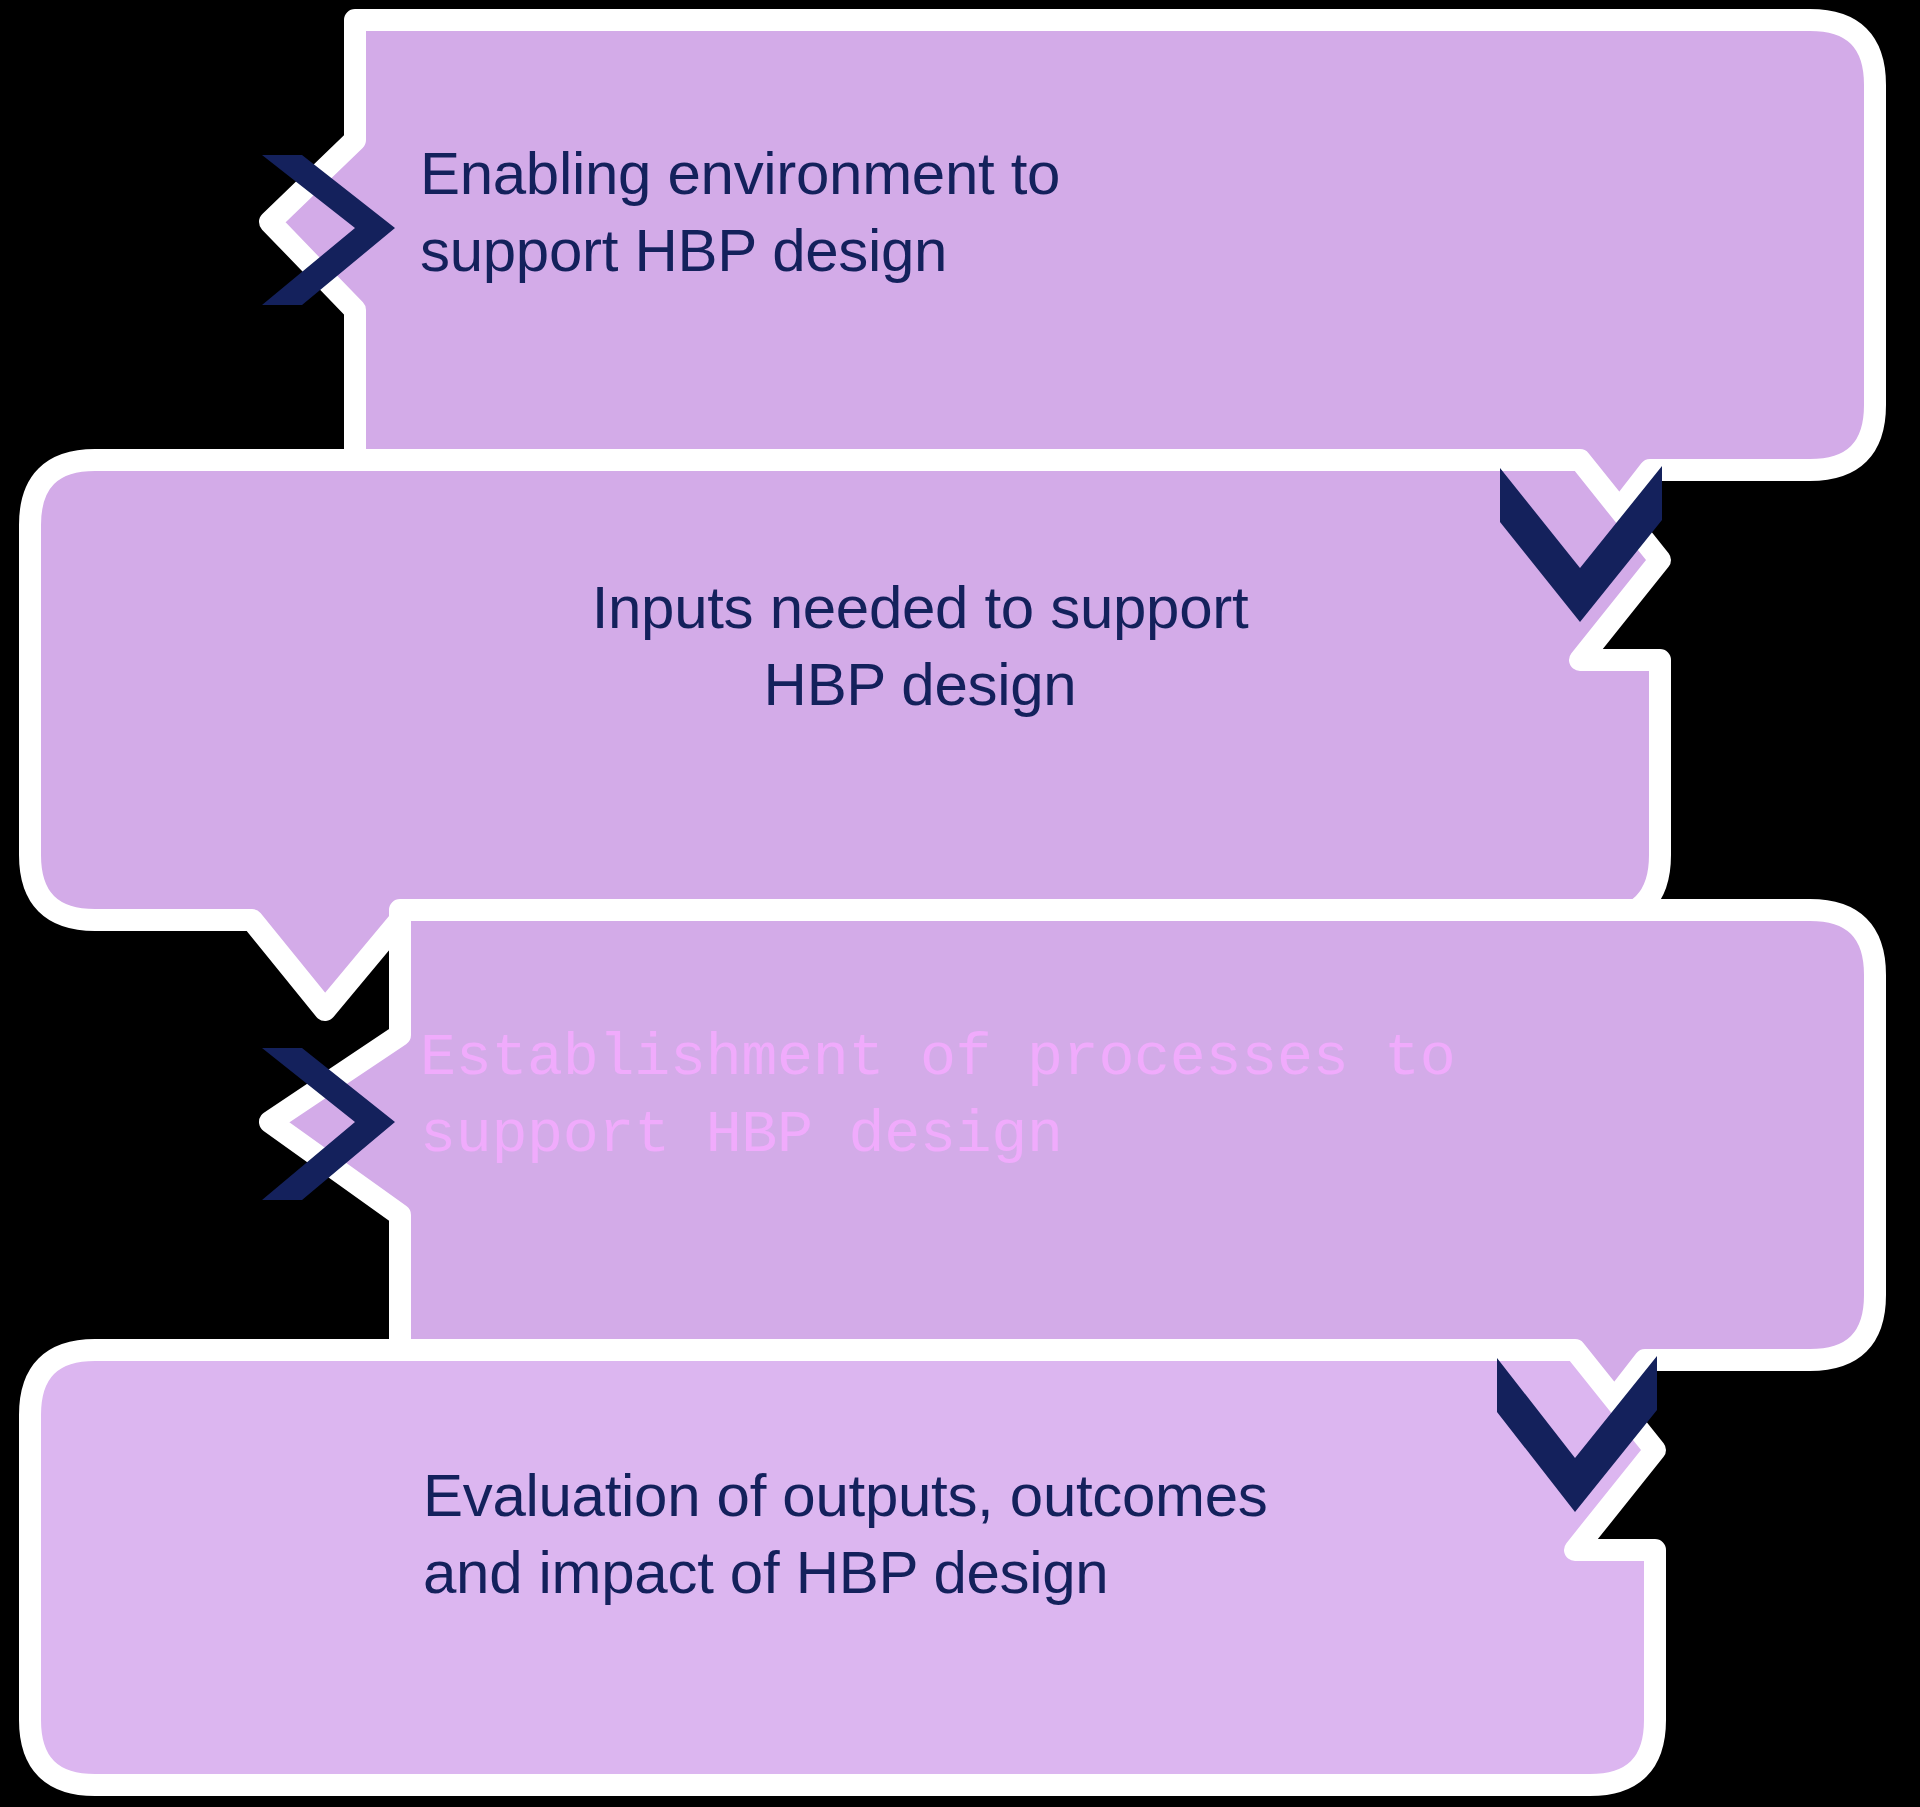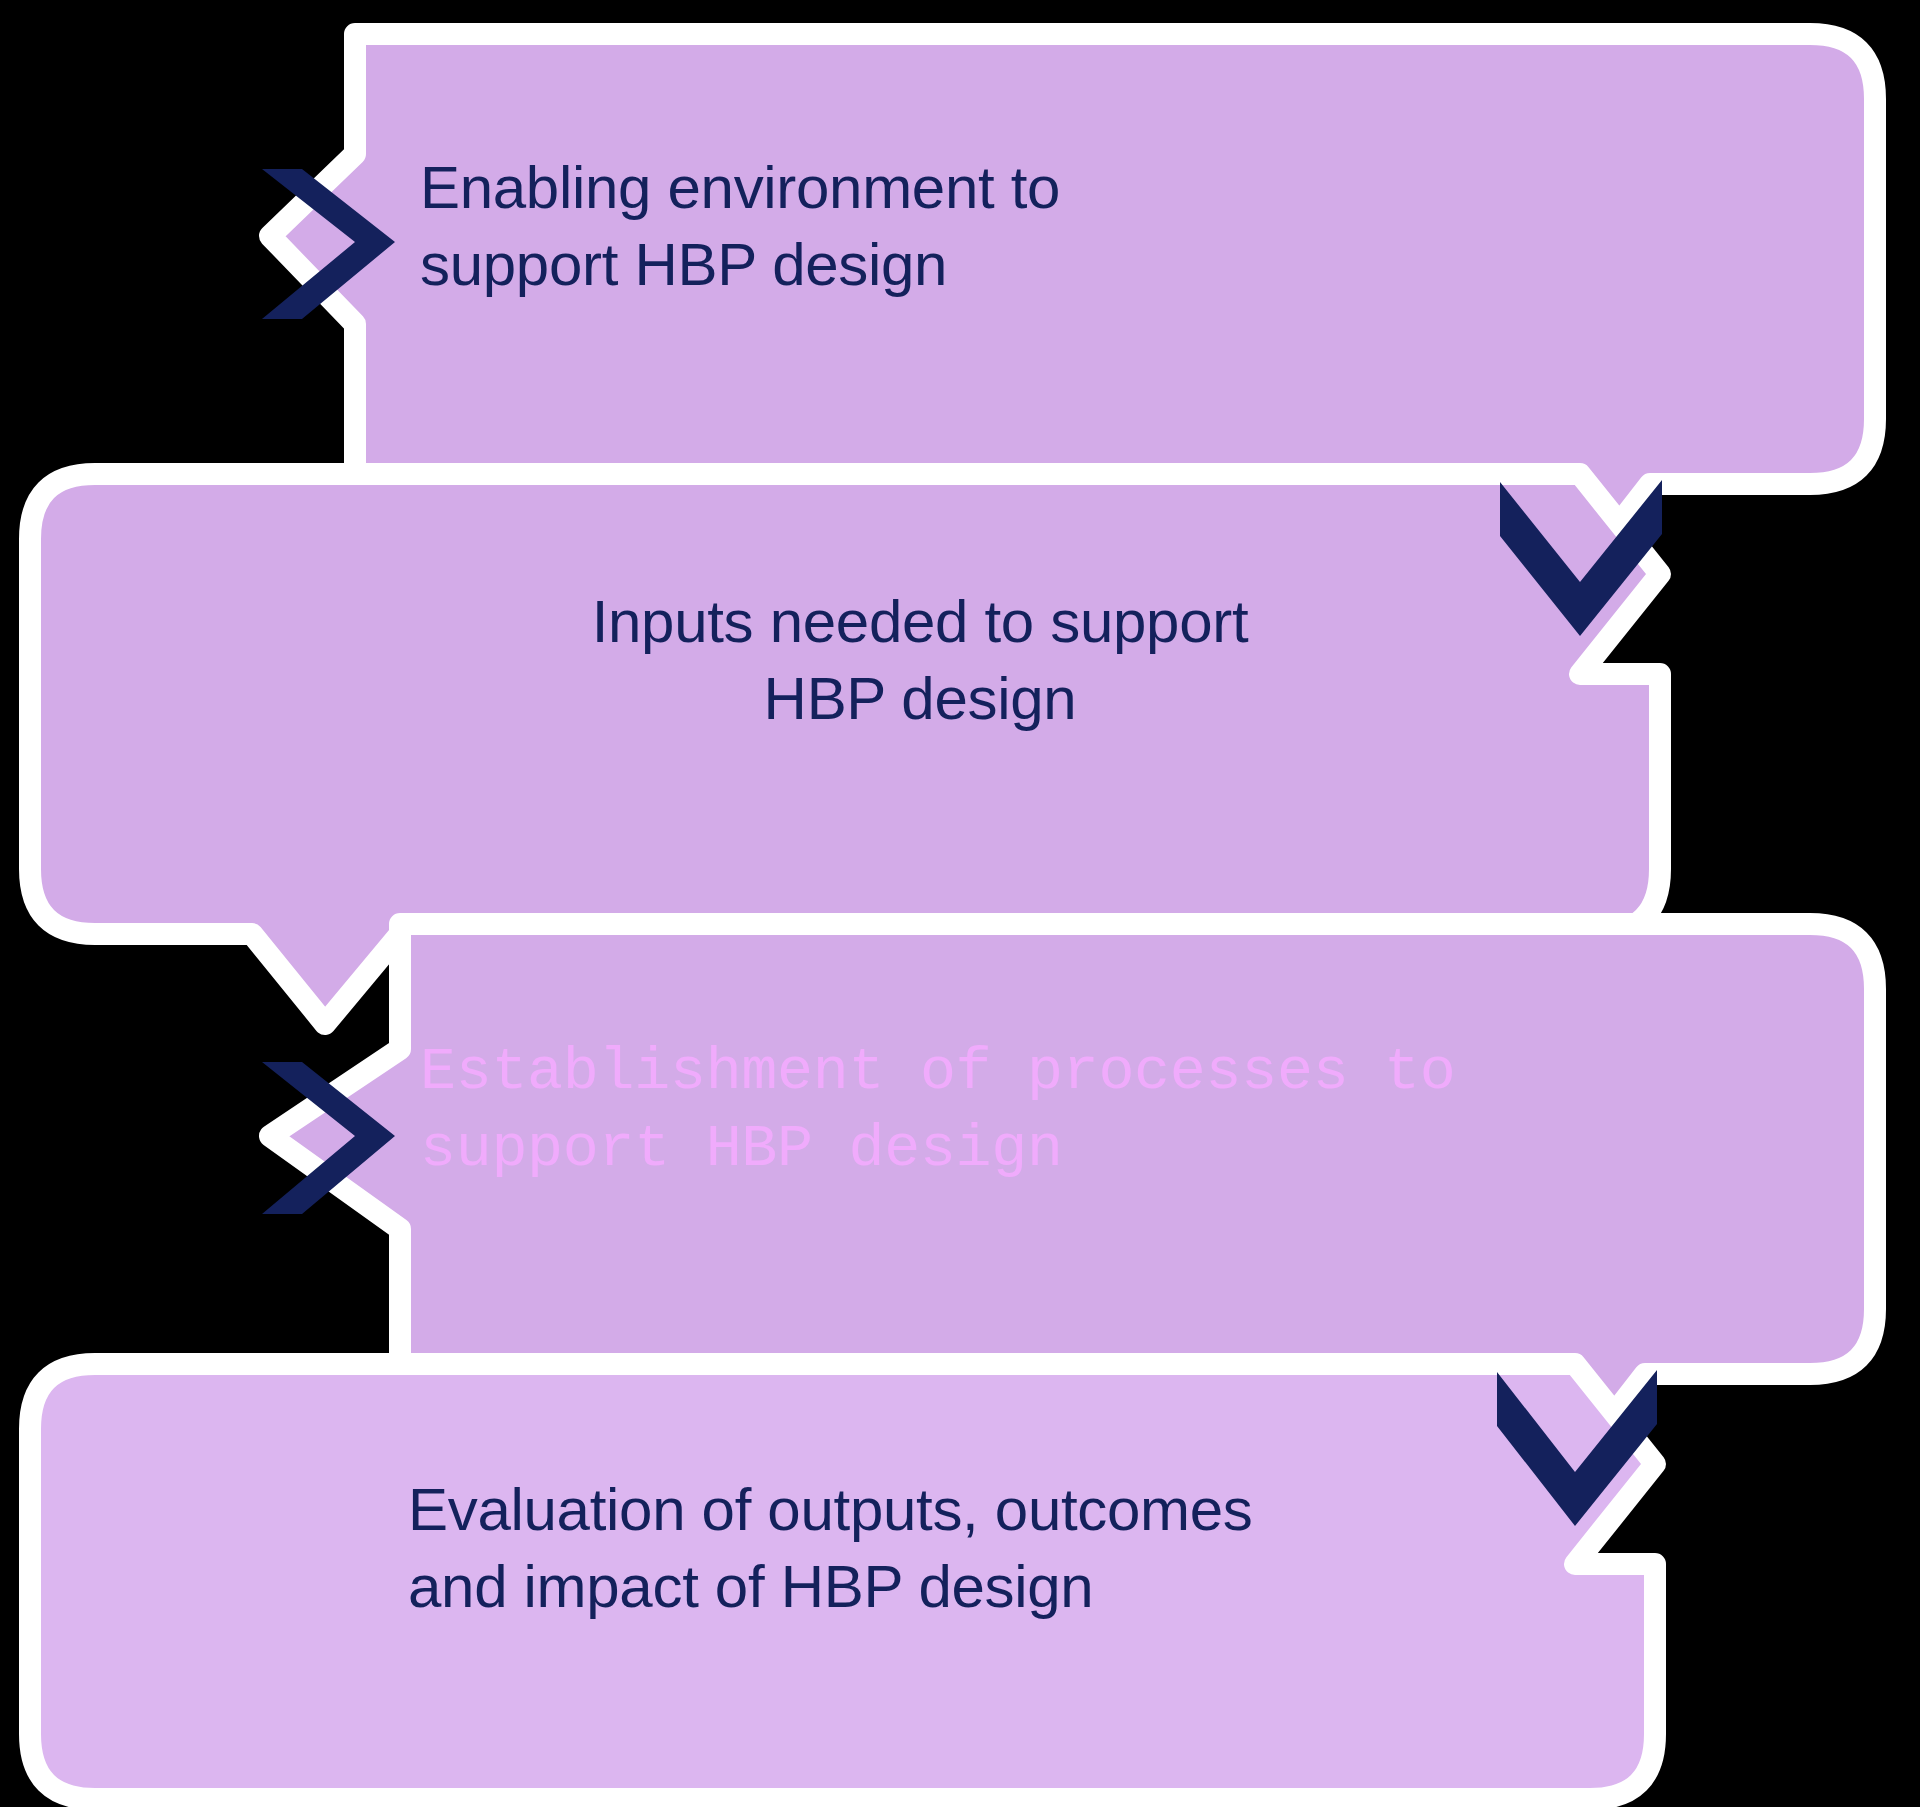--- a/index.html
+++ b/index.html
@@ -11,21 +11,20 @@
     width: 1920px;
     height: 1807px;
     font-family: "Liberation Sans", sans-serif;
     overflow: hidden;
   }
   #stage {
     position: relative;
     width: 1920px;
     height: 1402px;
     background: #000000;
-    margin-top: 14px;
   }
   #flow-svg {
     position: absolute;
     inset: 0;
     width: 1920px;
     height: 1807px;
     display: block;
   }
   .step-label {
     position: absolute;
@@ -34,21 +33,21 @@
     font-weight: 400;
     font-size: 60px;
     line-height: 1.28;
     letter-spacing: -0.3px;
     white-space: pre-line;
     pointer-events: none;
   }
   #lbl-0 { left: 420px; top: 136px;  width: 1000px; }
   #lbl-1 { left: 420px; top: 570px;  width: 1000px; }
   #lbl-2 { left: 420px; top: 1020px; width: 1100px; }
-  #lbl-3 { left: 408px; top: 1458px; width: 1150px; }
+  #lbl-3 { left: 423px; top: 1458px; width: 1150px; }
 </style>
 </head>
 <body>
 
 <div id="stage" style="background: rgb(0, 0, 0);">
 
   <svg id="flow-svg" viewBox="0 0 1920 1807" preserveAspectRatio="none">
 
     <g>
       <path d="M 355,20

